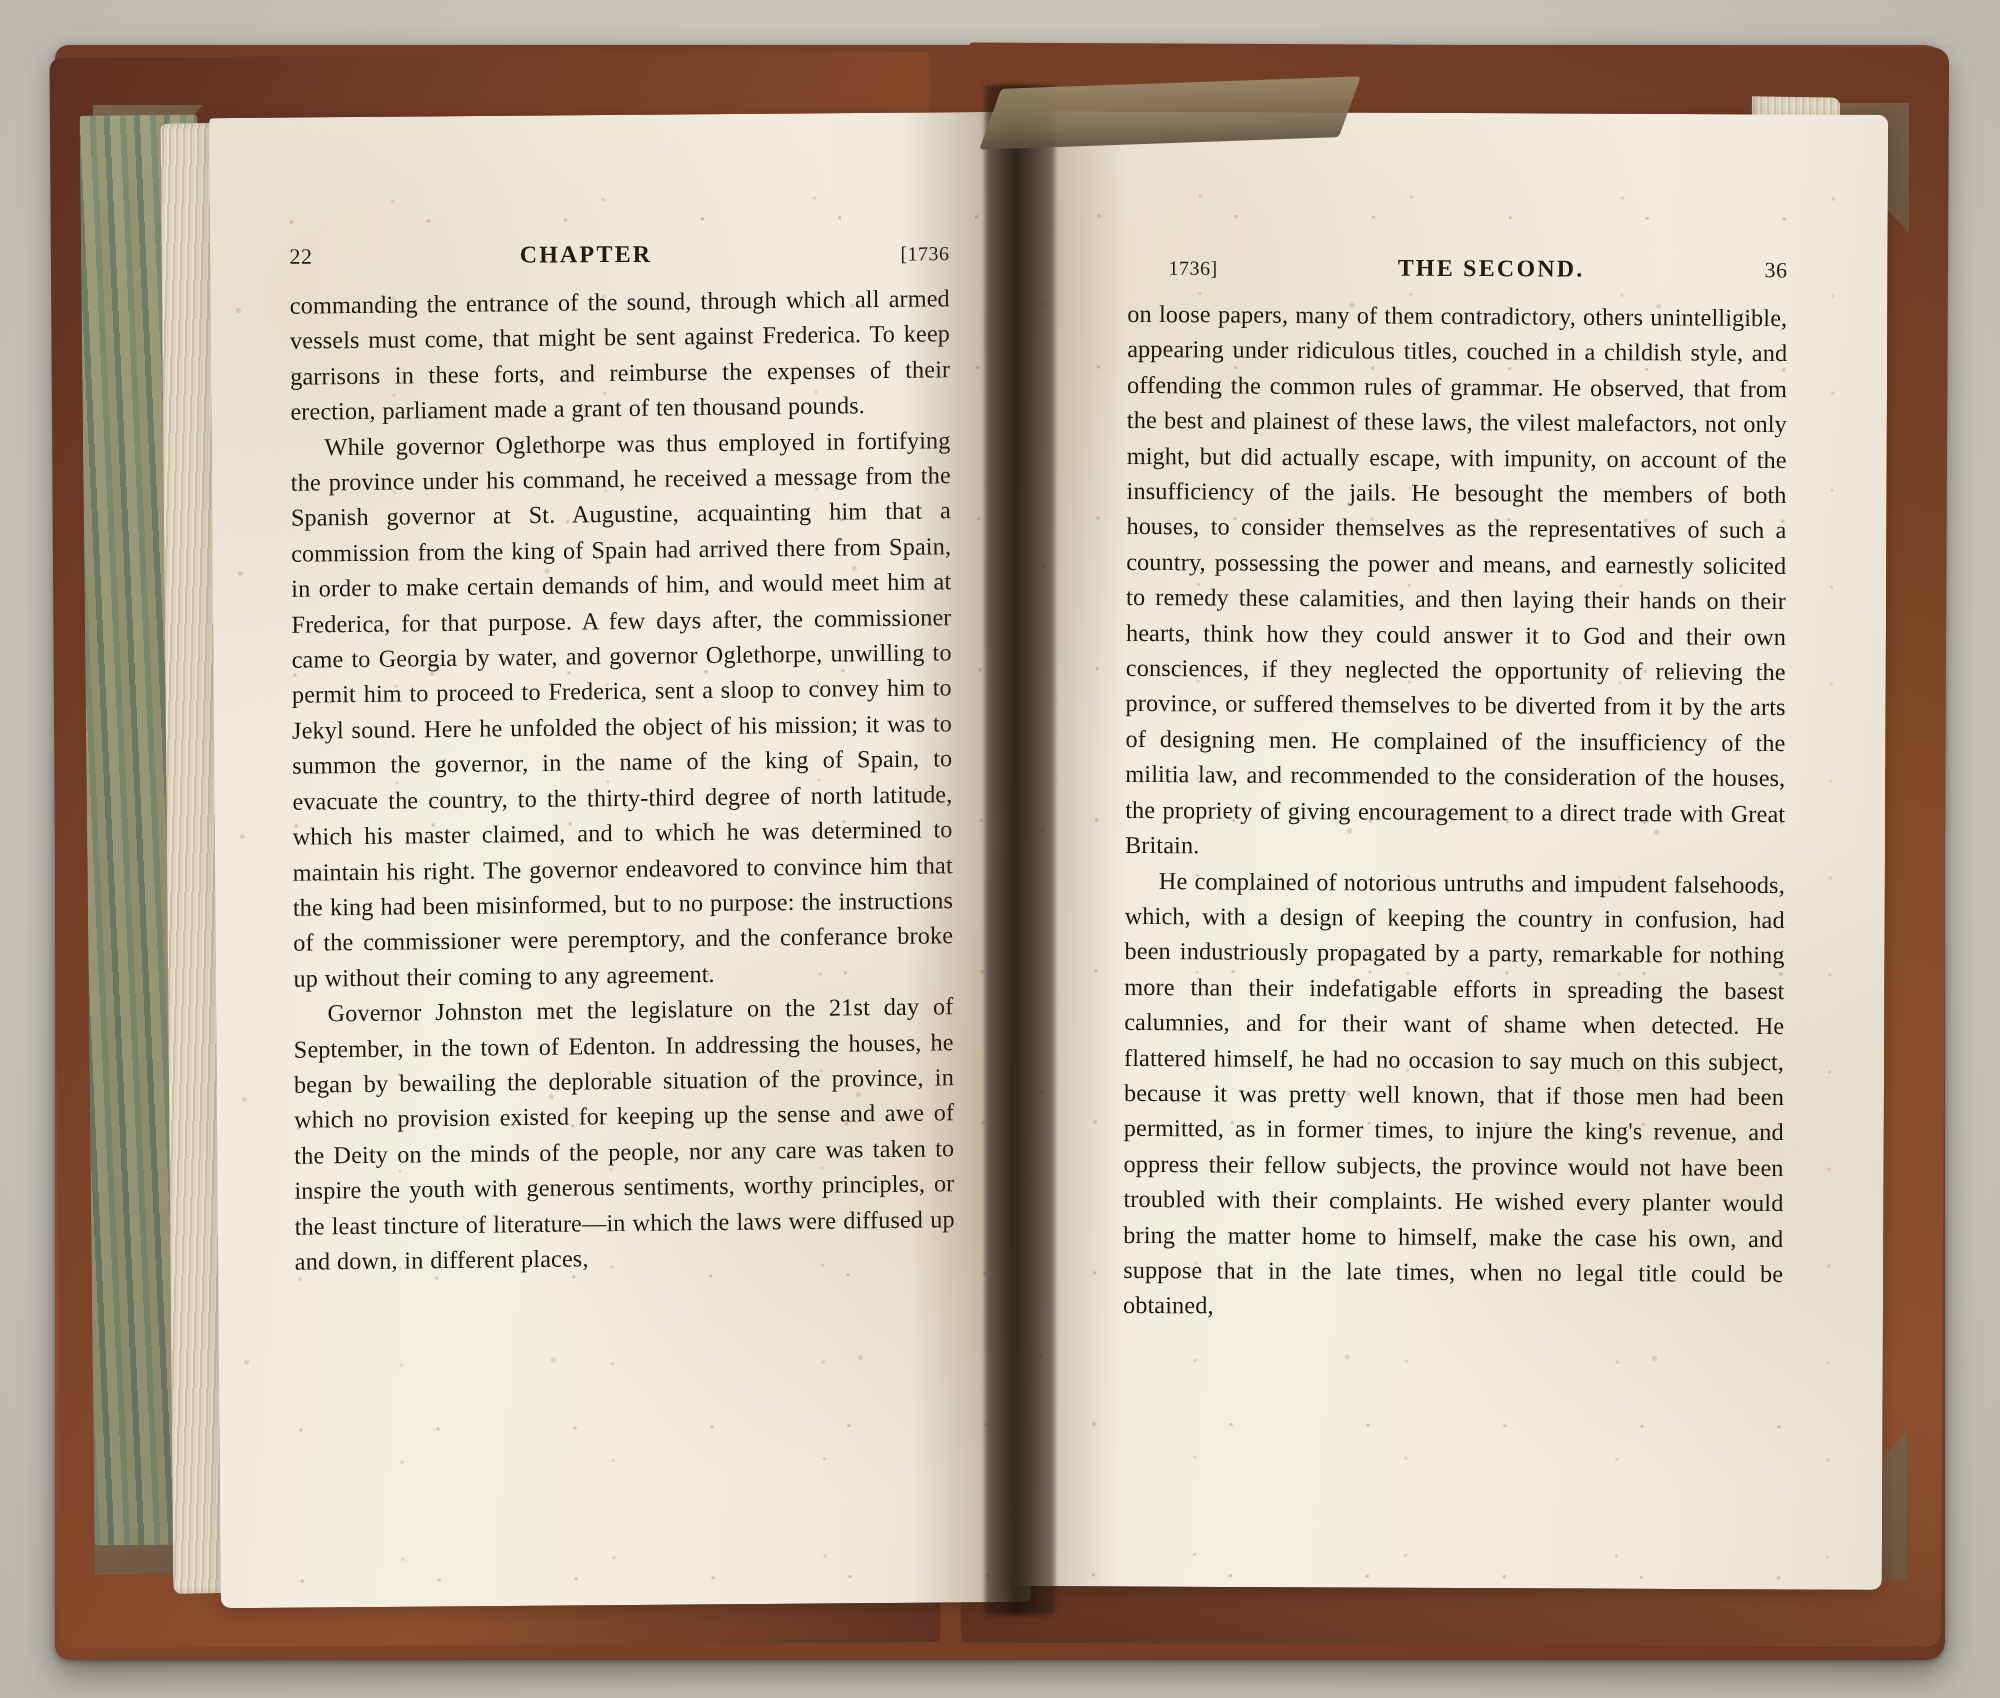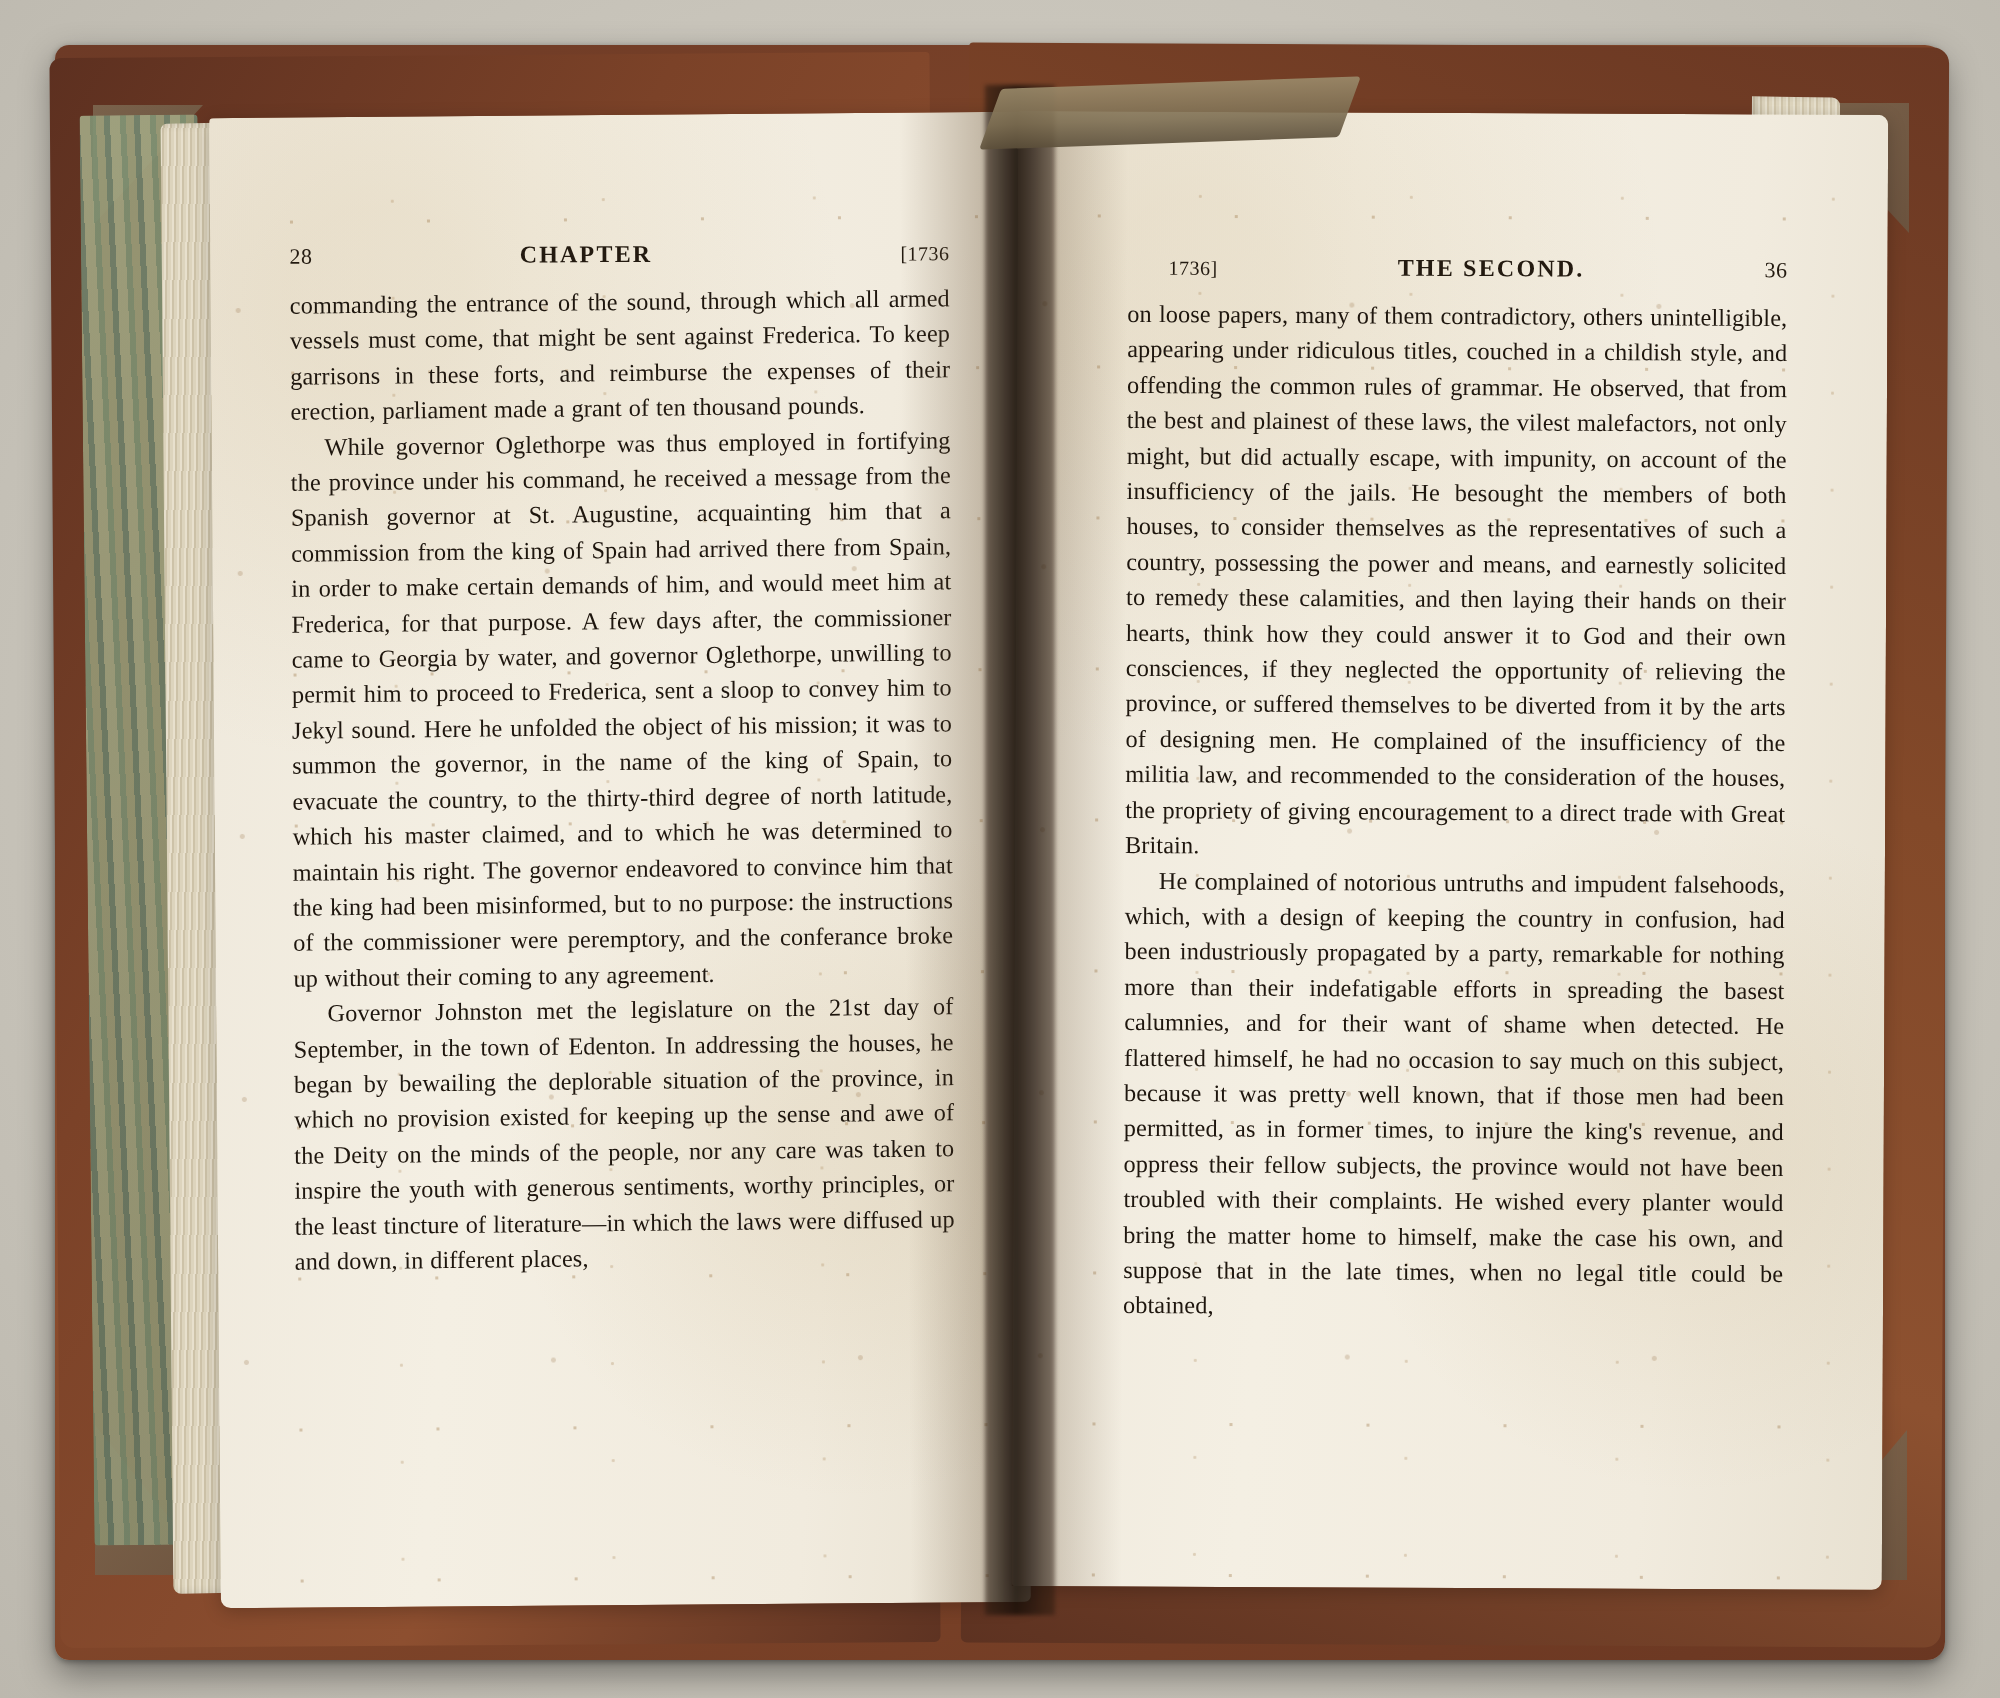--- a/index.html
+++ b/index.html
@@ -233,21 +233,21 @@
     <div class="marbled"></div>
 
     <div class="edge-left"></div>
     <div class="edge-right"></div>
 
     <div class="page page-left">
       <div class="foxing"></div>
 
       <div class="text-col tc-left">
         <div class="hdr">
-          <span class="slot pnum">28</span>
+          <span class="slot pnum">22</span>
           <span class="grow ctitle">CHAPTER</span>
           <span class="slot brk">[1736</span>
         </div>
 
         <div class="body-text skew-left">
           <p class="cont">commanding the entrance of the sound, through which all armed vessels must come, that might be sent against Frederica.   To keep garrisons in these forts, and reimburse the expenses of their erection, parliament made a grant of ten thousand pounds.</p>
           <p>While governor Oglethorpe was thus employed in fortifying the province under his command, he received a message from the Spanish governor at St. Augustine, acquainting him that a commission from the king of Spain had arrived there from Spain, in order to make certain demands of him, and would meet him at Frederica, for that purpose.   A few days after, the commissioner came to Georgia by water, and governor Oglethorpe, unwilling to permit him to proceed to Frederica, sent a sloop to convey him to Jekyl sound. Here he unfolded the object of his mission; it was to summon the governor, in the name of the king of Spain, to evacuate the country, to the thirty-third degree of north latitude, which his master claimed, and to which he was determined to maintain his right.   The governor endeavored to convince him that the king had been misinformed, but to no purpose: the instructions of the commissioner were peremptory, and the conferance broke up without their coming to any agreement.</p>
           <p>Governor Johnston met the legislature on the 21st day of September, in the town of Edenton.   In addressing the houses, he began by bewailing the deplorable situation of the province, in which no provision existed for keeping up the sense and awe of the Deity on the minds of the people, nor any care was taken to inspire the youth with generous sentiments, worthy principles, or the least tincture of literature—in which the laws were diffused up and down, in different places,</p>
         </div>
       </div>

